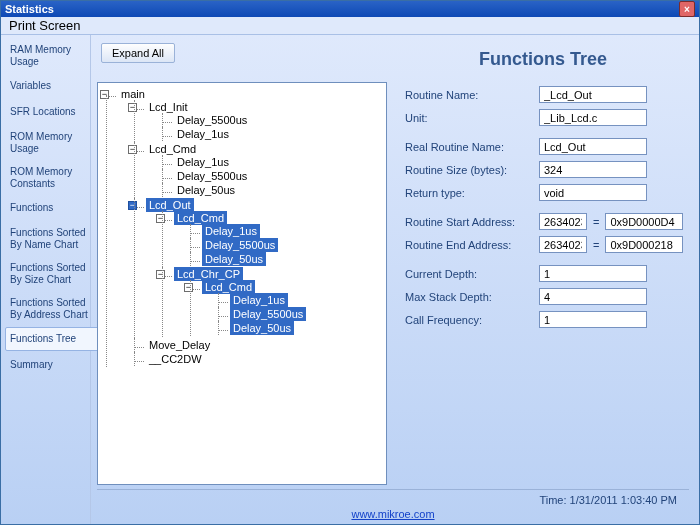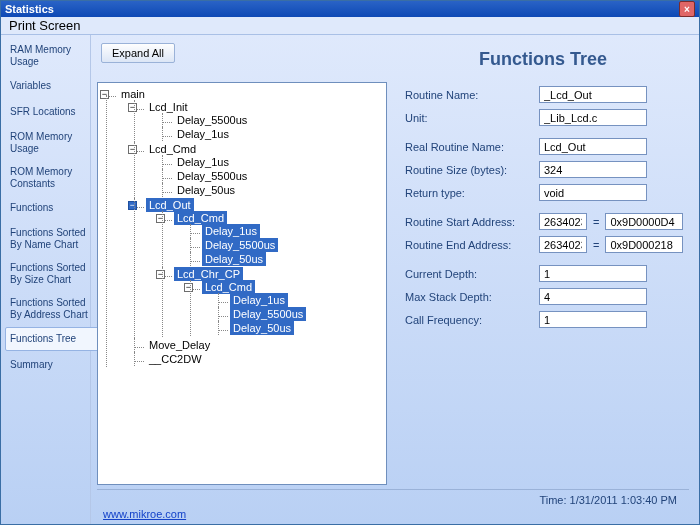--- a/index.html
+++ b/index.html
@@ -30,21 +30,21 @@
   .tree .label { padding:1px 3px; }
   .tree .selected .label { background:#316ac5; color:#fff; }
   .props { flex:1; padding:4px 0; font-size:11px; color:#22447a; }
   .prop-row { display:flex; align-items:center; margin-bottom:6px; gap:6px;}
   .prop-row .plabel { width:128px; }
   .prop-row input { height:17px; border:1px solid #7692c0; background:#fff; font-size:11px; padding:0 4px; color:#000; }
   .prop-row input.w1 { width:108px; }
   .prop-row input.w2 { width:48px; }
   .prop-row input.w3 { width:78px; }
   .eq { color:#22447a; }
-  .footer { border-top:1px solid #9ab2d8; margin-top:4px; padding:4px 6px 2px 6px; display:flex; flex-direction:column; align-items:flex-start; font-size:11px; }
+  .footer { border-top:1px solid #9ab2d8; margin-top:4px; padding:4px 6px 2px 6px; display:flex; flex-direction:column; align-items:center; font-size:11px; }
   .footer .timebar { align-self:flex-end; color:#22447a; margin-bottom:2px; padding-right:6px;}
   .footer .link { color:#1342c9; text-decoration:underline; cursor:pointer; }
 </style>
 </head>
 <body>
 
 <div class="window">
   <div class="titlebar">
     <span>Statistics</span>
     <span class="close">×</span>

